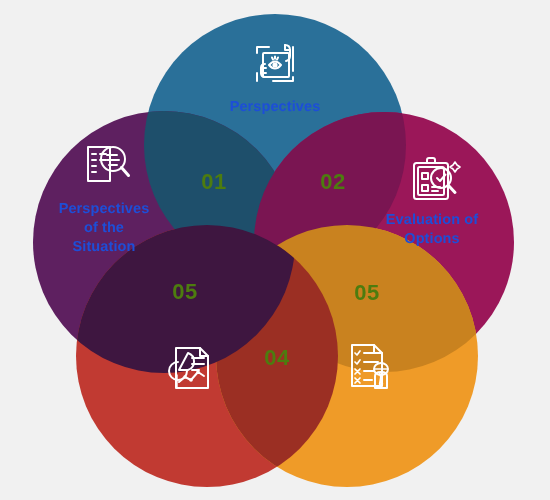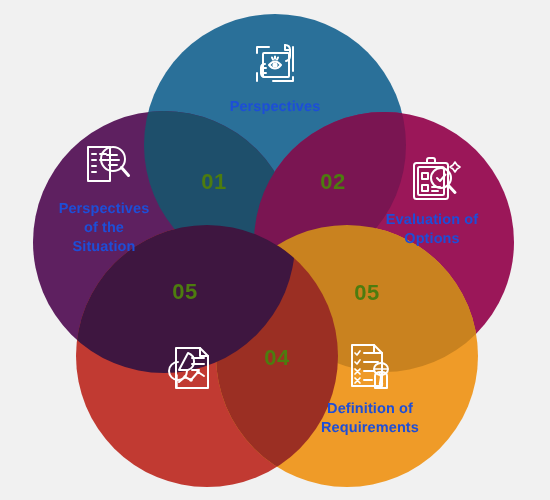--- a/index.html
+++ b/index.html
@@ -184,22 +184,20 @@
         <path d="M13 29 l5 5 M18 29 l-5 5" stroke-width="1.7"></path>
         <path d="M13 38 l5 5 M18 38 l-5 5" stroke-width="1.7"></path>
         <path d="M22 13 l14 0 M22 22 l14 0 M22 31 l10 0 M22 40 l8 0"></path>
         <ellipse cx="39" cy="29" rx="7" ry="6"></ellipse>
         <path d="M33 29 l12 0" stroke-width="1.5"></path>
         <path d="M33 36 q0 -4 6 -4 q6 0 6 4 l0 12 l-12 0 z"></path>
         <path d="M37.5 33 l1.5 4 l1.5 -4"></path>
         <path d="M39 37 l-1.2 7 l1.2 3 l1.2 -3 z"></path>
       </svg>
     </div>
-    <div class="lobe-label" style="left:370px; top:400px; width:180px;">Definition of
-Requirements</div>
 
     <div class="step-number" style="left:214px; top:182px;">01</div>
     <div class="step-number" style="left:333px; top:182px;">02</div>
     <div class="step-number" style="left:367px; top:293px;">05</div>
     <div class="step-number" style="left:277px; top:358px;text-align:center;">04</div>
     <div class="step-number" style="left:185px; top:292px;">05</div>
 
   </div>
 </div>
 

